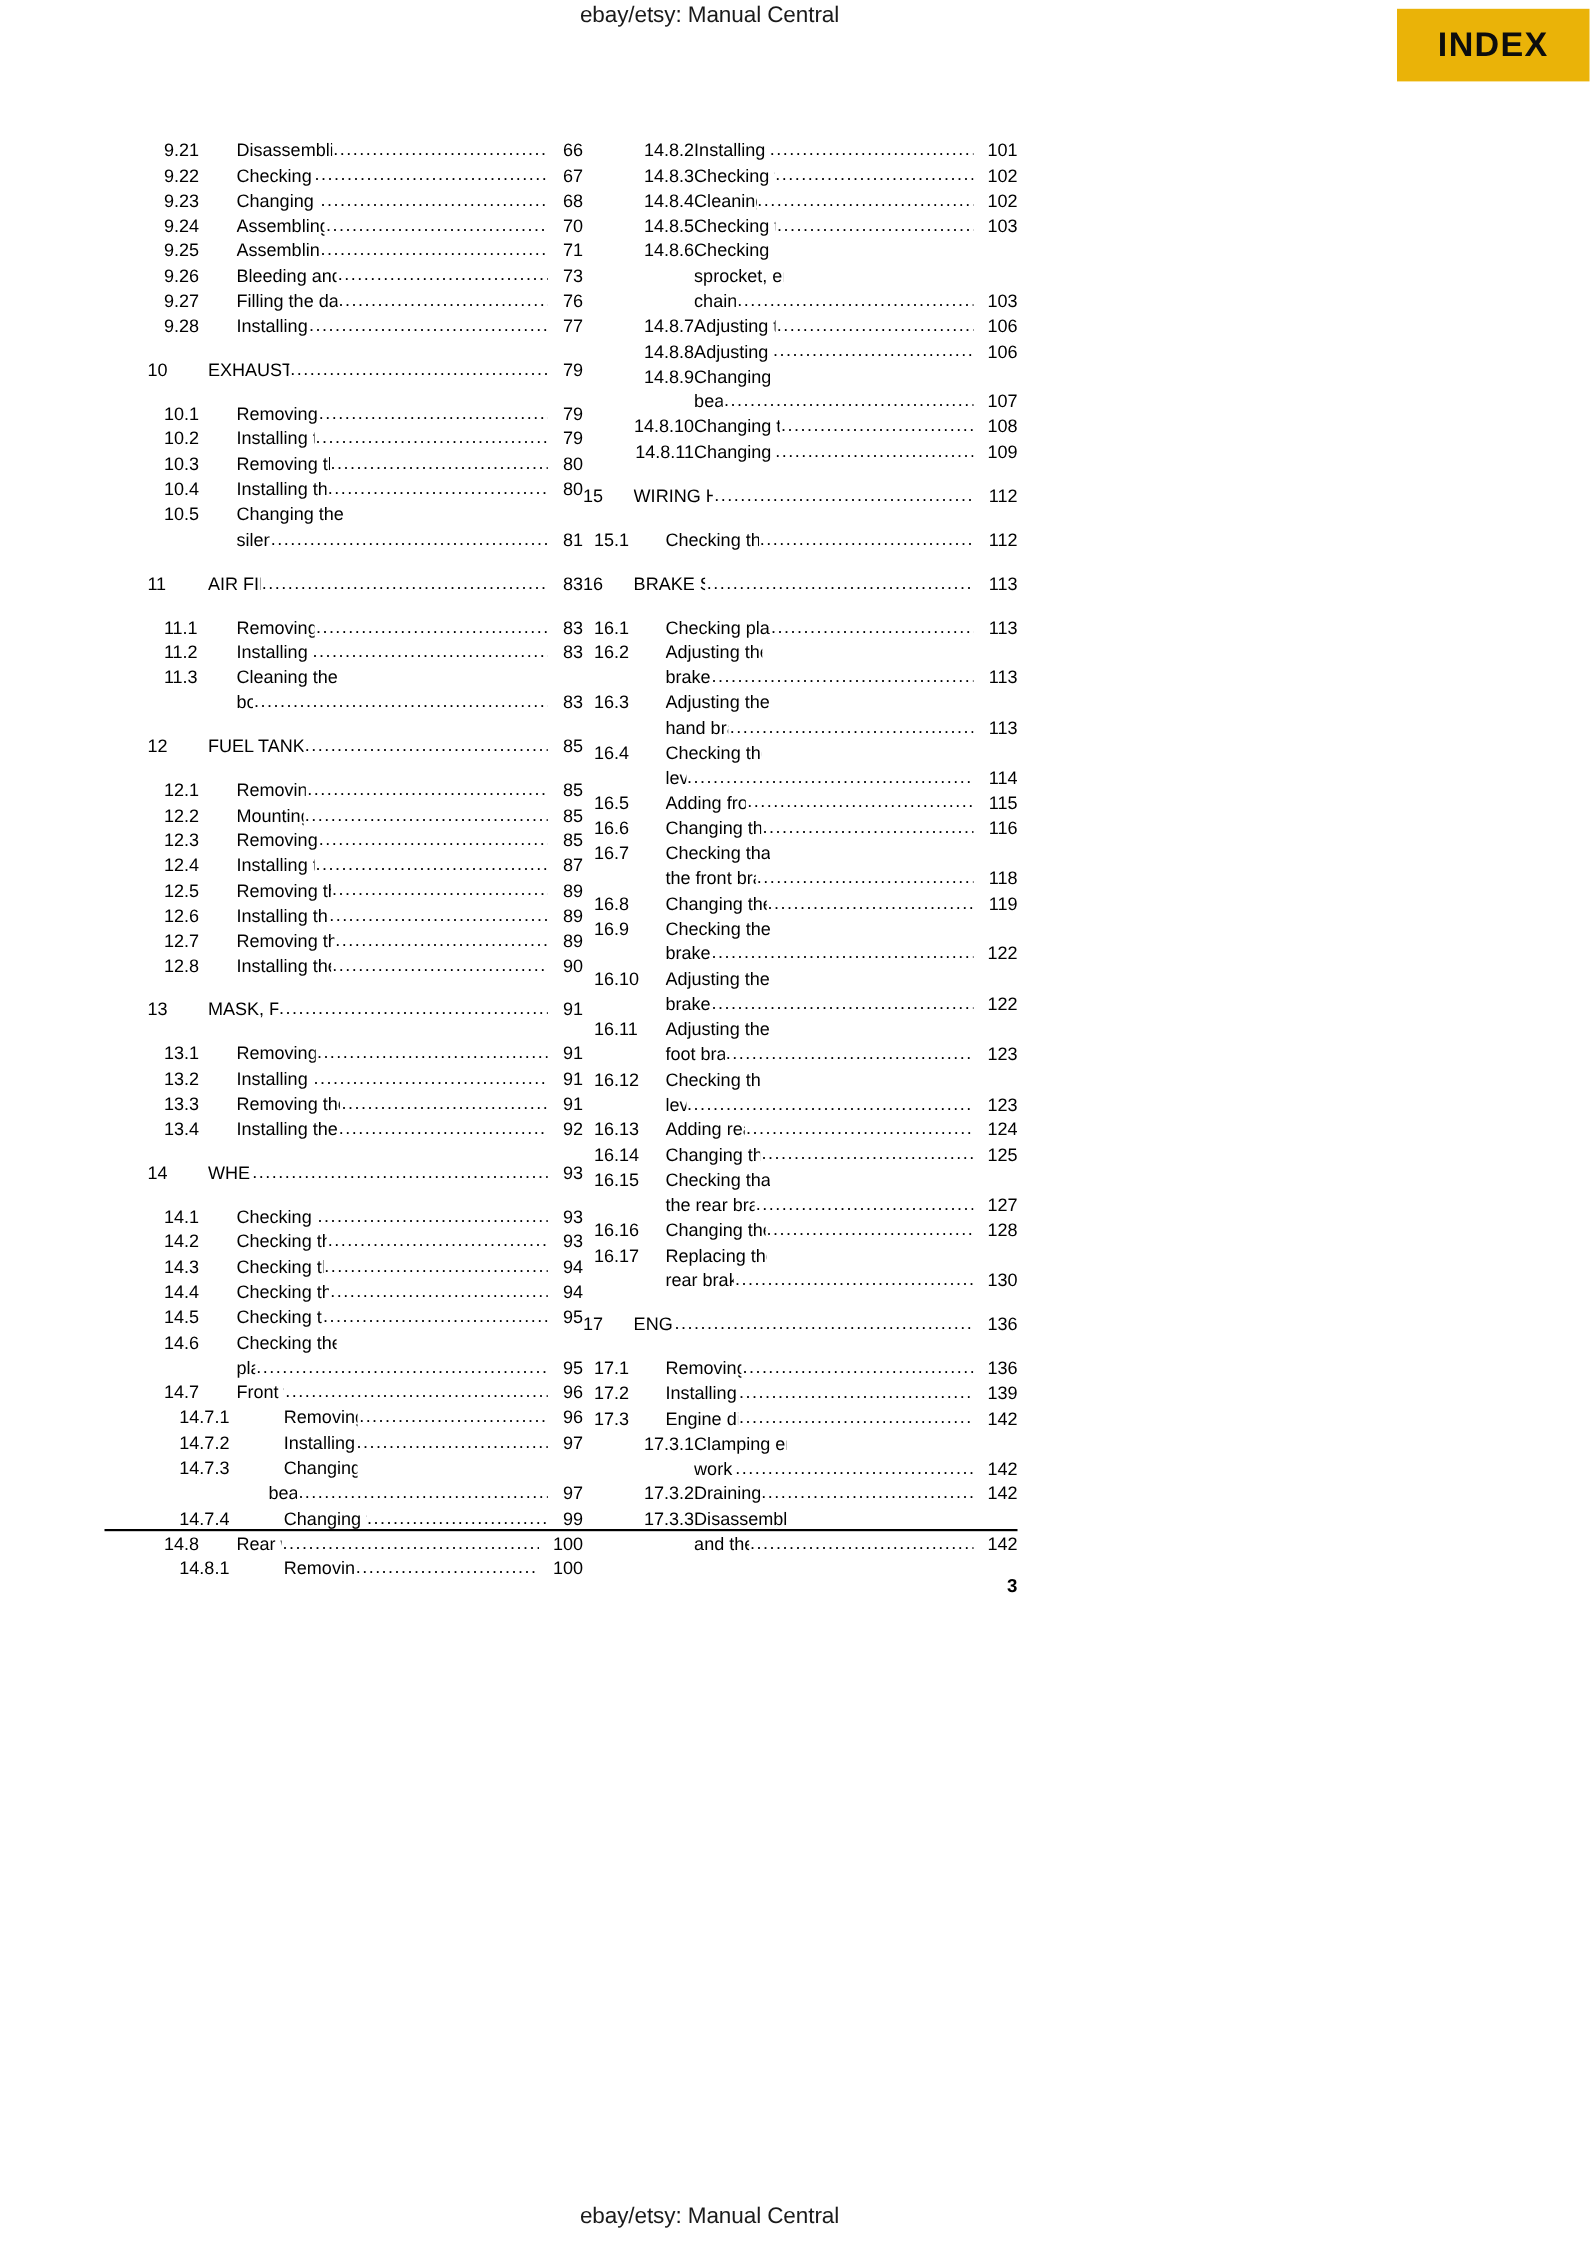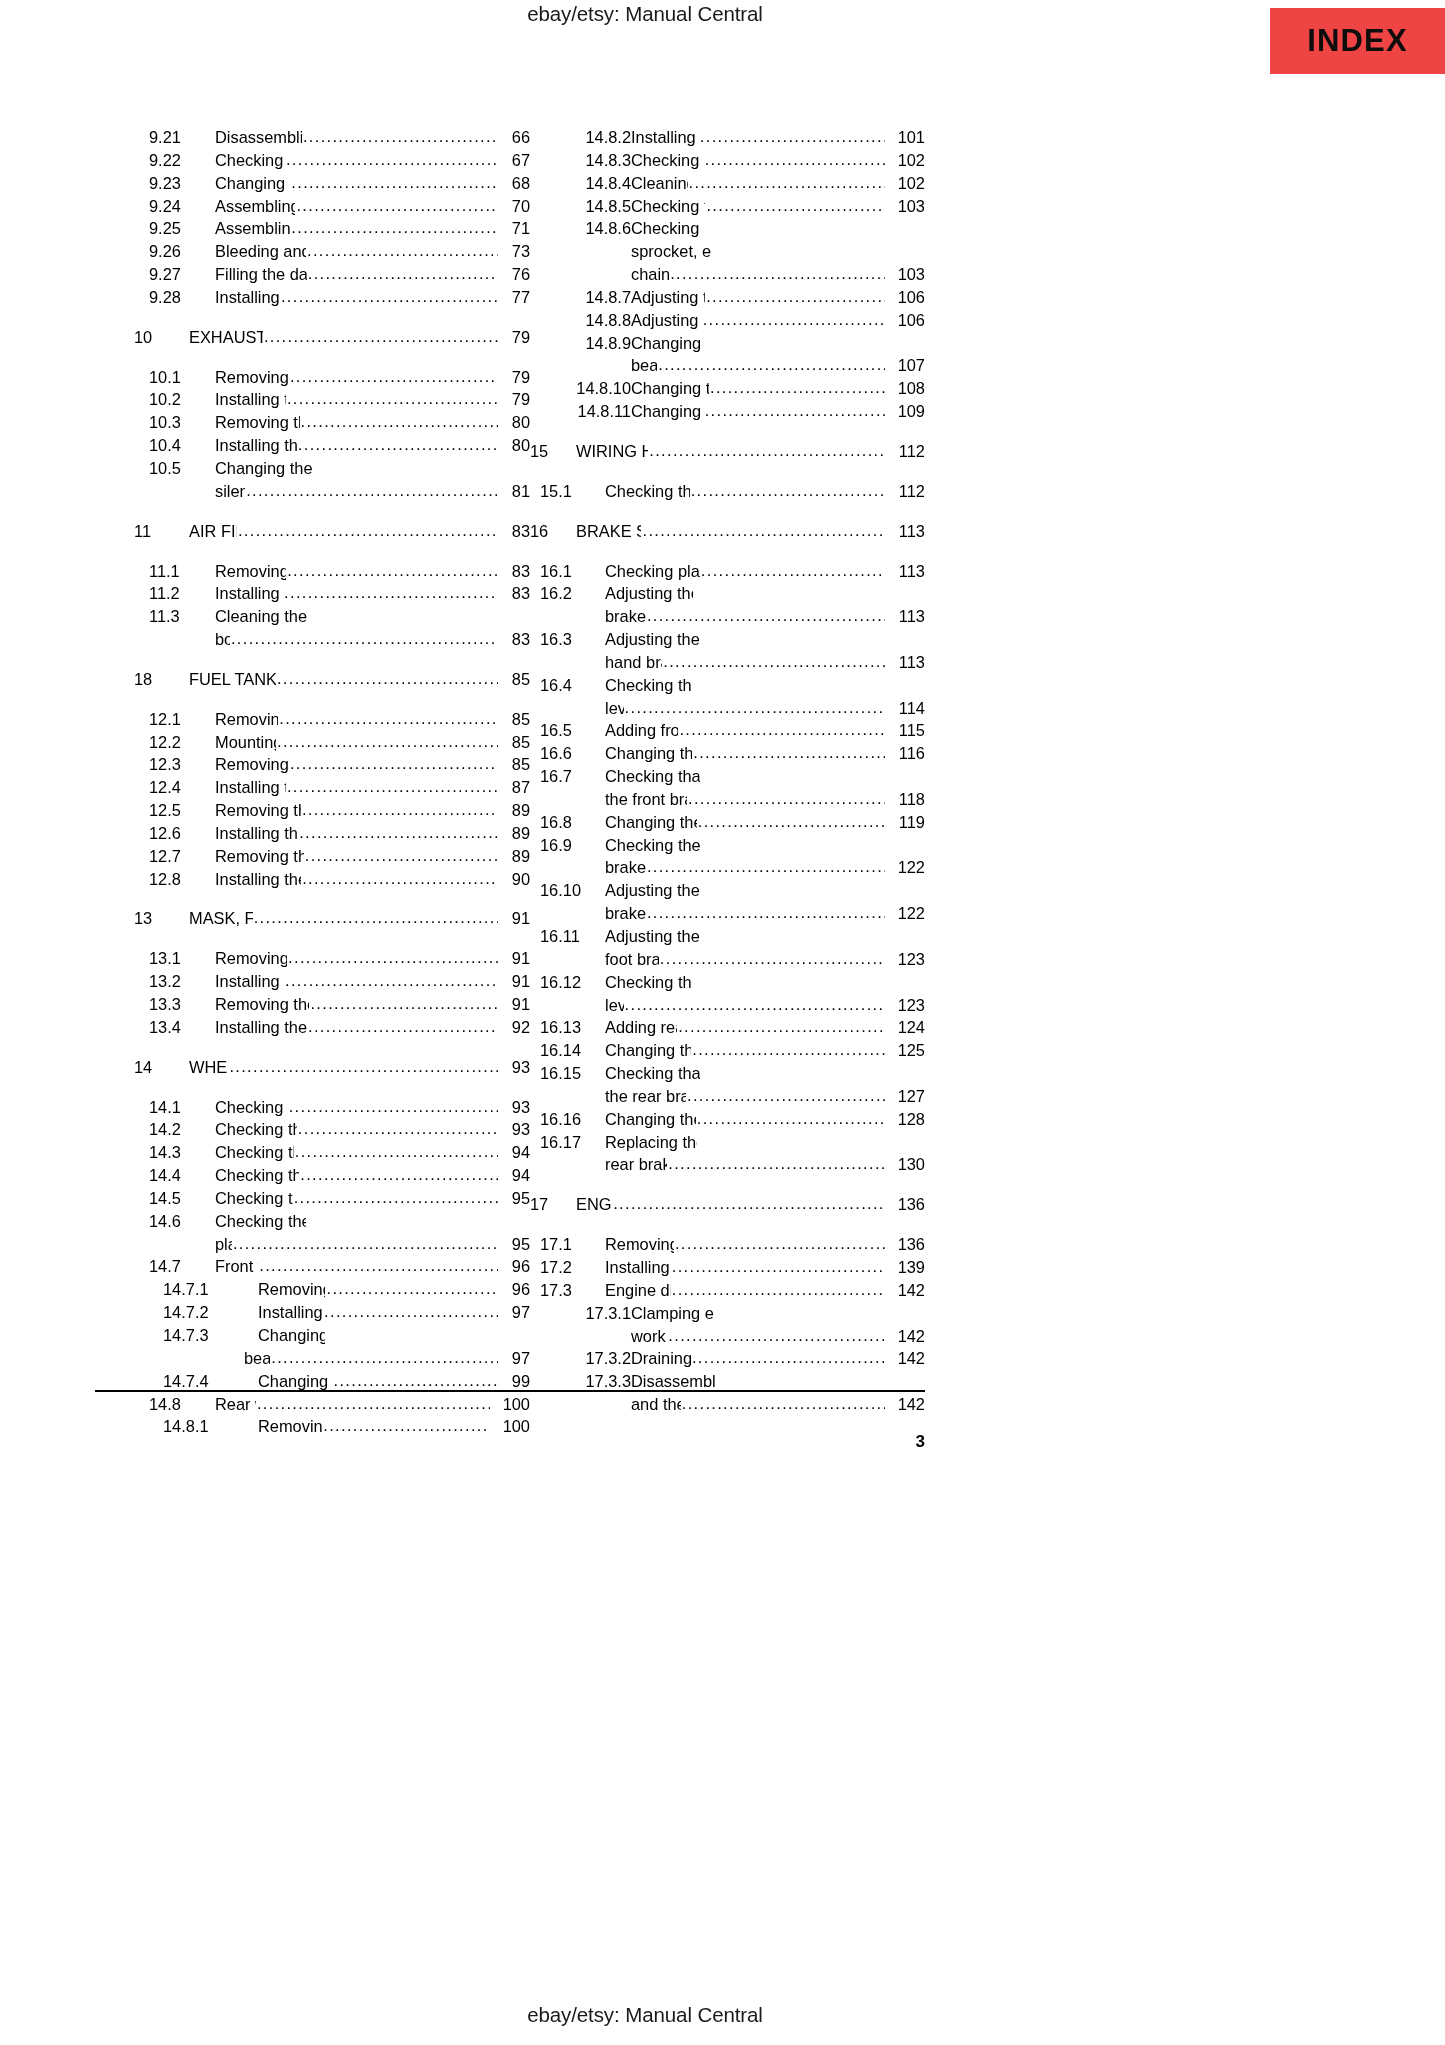--- a/index.html
+++ b/index.html
@@ -35,21 +35,21 @@
     font-family: "Liberation Sans", sans-serif;
     letter-spacing: -0.1px;
     color: #1a1a1a;
   }
   .index-tab {
     position: absolute;
     top: 8px;
     right: 0;
     width: 175px;
     height: 66px;
-    background: #ef4444;
+    background: #eab308;
     display: flex;
     align-items: center;
     justify-content: center;
   }
   .index-tab-label {
     font-size: 31px;
     font-weight: bold;
     letter-spacing: 1.2px;
     color: #0d0d0d;
     font-family: "Liberation Sans", sans-serif;
@@ -337,21 +337,21 @@
       </div>
       <div class="cont">
         <span class="spacer-lvl2"></span>
         <span class="title-cell">
           <span class="label">box</span>
           <span class="dots">................................................................................</span>
         </span>
         <span class="pageno">83</span>
       </div>
       <div class="toc-row chapter">
-        <span class="num lvl1">18</span>
+        <span class="num lvl1">12</span>
         <span class="title-cell">
           <span class="label">FUEL TANK, SEAT, TRIM</span>
           <span class="dots">................................................................................</span>
         </span>
         <span class="pageno">85</span>
       </div>
       <div class="toc-row">
         <span class="num lvl2">12.1</span>
         <span class="title-cell">
           <span class="label">Removing the seat</span>

